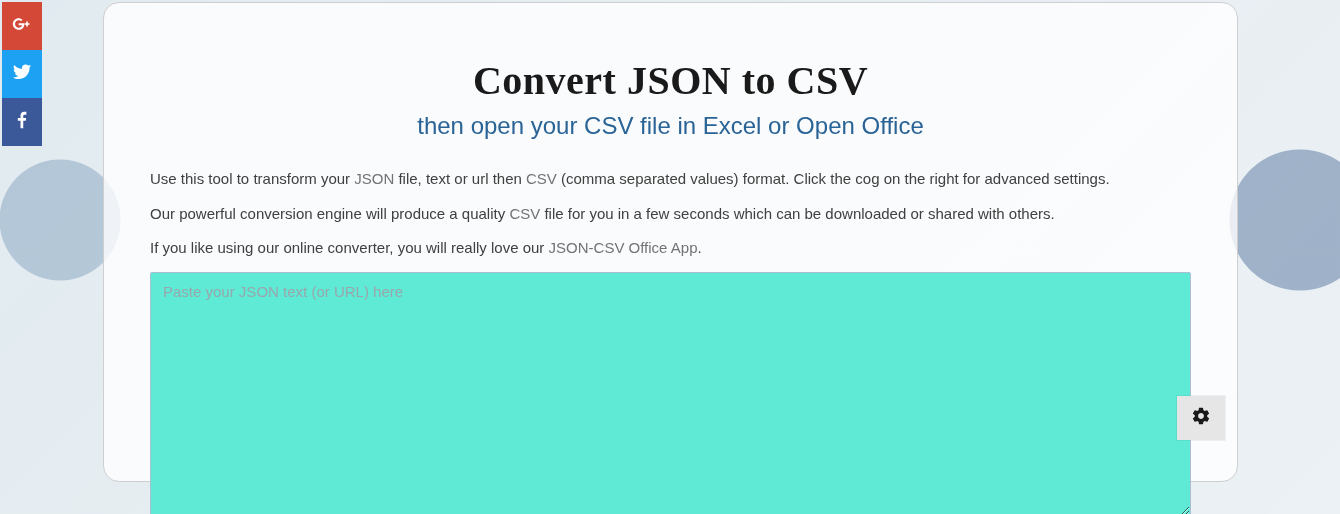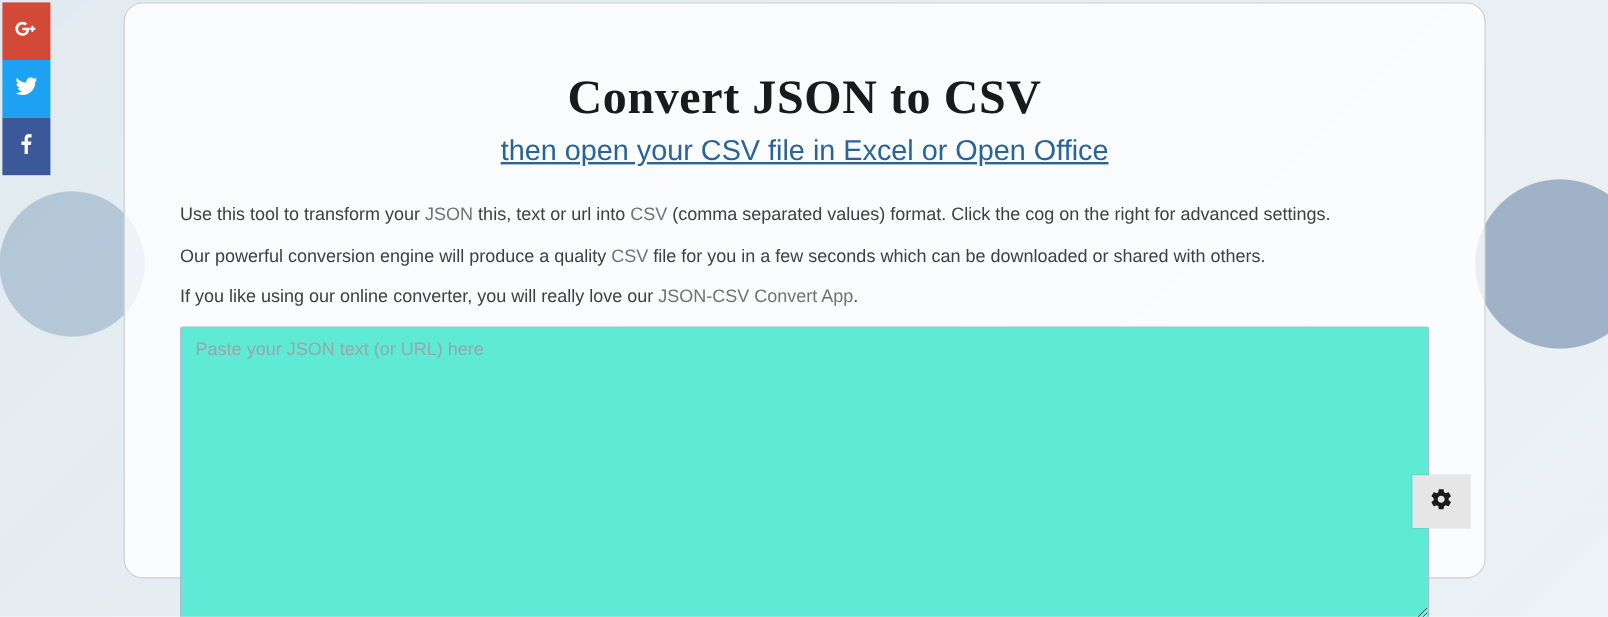--- a/index.html
+++ b/index.html
@@ -39,21 +39,20 @@
     letter-spacing: 0.5px;
     margin-top: 18px;
   }
   h2.sub {
     text-align: center;
     font-weight: 400;
     font-size: 24px;
     color: #2a6496;
     margin-top: 8px;
     margin-bottom: 28px;
-    text-decoration: underline;
   }
   p.intro {
     font-size: 15px;
     color: #404040;
     margin-bottom: 12px;
     line-height: 1.5;
   }
   p.intro a { color: #737373; text-decoration: none; }
   .textarea-wrap { position: relative; margin-top: 8px; }
   textarea {
@@ -124,27 +123,27 @@
         </svg>
     </span>
   </a>
 </div>
 
 <div class="card">
   <h1>Convert JSON to CSV</h1>
   <h2 class="sub">then open your CSV file in Excel or Open Office</h2>
 
   <p class="intro">
-    <span>Use this tool to transform your </span><a href="#">JSON</a><span> this, text or url into </span><a href="#">CSV</a><span> (comma separated values) format. Click the cog on the right for advanced settings.</span>
+    <span>Use this tool to transform your </span><a href="#">JSON</a><span> file, text or url then </span><a href="#">CSV</a><span> (comma separated values) format. Click the cog on the right for advanced settings.</span>
   </p>
   <p class="intro">
     <span>Our powerful conversion engine will produce a quality </span><a href="#">CSV</a><span> file for you in a few seconds which can be downloaded or shared with others.</span>
   </p>
   <p class="intro">
-    <span>If you like using our online converter, you will really love our </span><a href="#">JSON-CSV Convert App</a><span>.</span>
+    <span>If you like using our online converter, you will really love our </span><a href="#">JSON-CSV Office App</a><span>.</span>
   </p>
 
   <div class="textarea-wrap">
     <textarea placeholder="Paste your JSON text (or URL) here" style=""></textarea>
     <button class="cog-btn">
       <span>
         <svg viewBox="0 0 24 24">
             <path d="M19.4 13c.04-.33.06-.66.06-1s-.02-.67-.06-1l2.11-1.65c.19-.15.24-.42.12-.64l-2-3.46c-.12-.22-.39-.3-.61-.22l-2.49 1c-.52-.4-1.08-.73-1.69-.98l-.38-2.65C14.42 2.18 14.22 2 13.98 2h-4c-.24 0-.44.18-.47.4l-.38 2.65c-.61.25-1.17.58-1.69.98l-2.49-1c-.22-.08-.49 0-.61.22l-2 3.46c-.12.22-.07.49.12.64L4.57 11c-.04.33-.07.66-.07 1s.03.67.07 1l-2.11 1.65c-.19.15-.24.42-.12.64l2 3.46c.12.22.39.3.61.22l2.49-1c.52.4 1.08.73 1.69.98l.38 2.65c.03.22.23.4.47.4h4c.24 0 .44-.18.47-.4l.38-2.65c.61-.25 1.17-.58 1.69-.98l2.49 1c.22.08.49 0 .61-.22l2-3.46c.12-.22.07-.49-.12-.64L19.4 13zM12 15.5c-1.93 0-3.5-1.57-3.5-3.5S10.07 8.5 12 8.5s3.5 1.57 3.5 3.5-1.57 3.5-3.5 3.5z"></path>
           </svg>
       </span>

